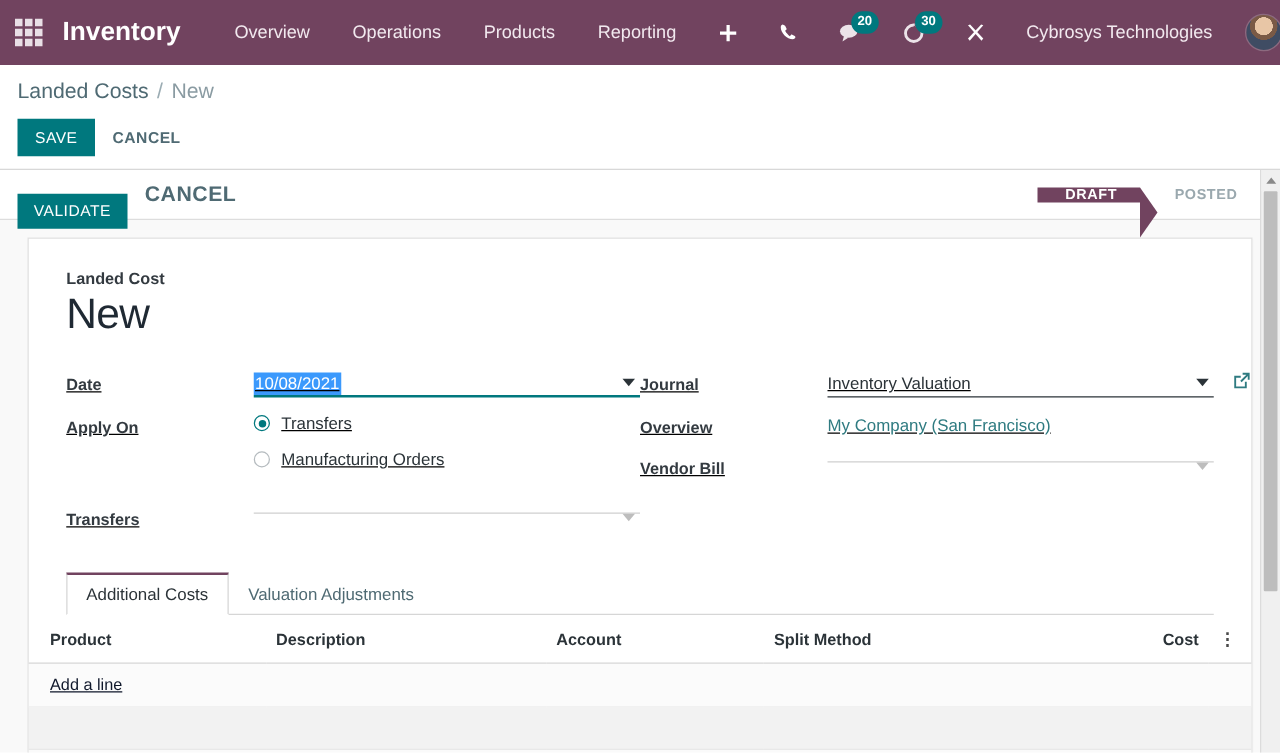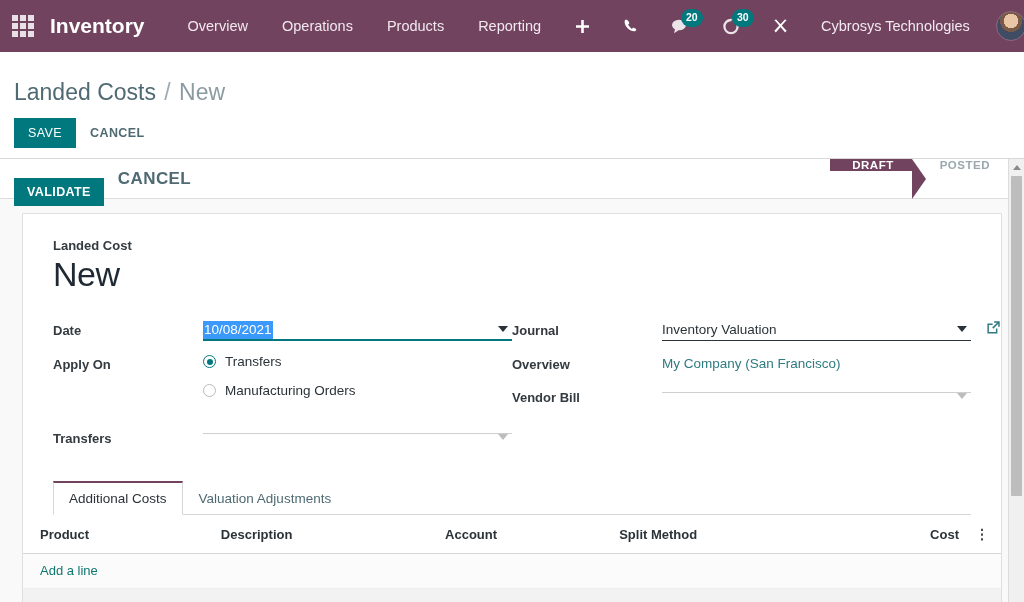--- a/index.html
+++ b/index.html
@@ -93,22 +93,22 @@
     width: 30px; height: 30px; border-radius: 50%;
     background: radial-gradient(circle at 50% 32%, #e8c6a6 0 30%, #7a5a46 31% 46%, #3f4c63 47% 100%);
     overflow: hidden;
     flex: 0 0 auto;
     border: 1px solid #8c6a7f;
   }
 
   
   .control-panel { background: #ffffff; padding: 0 0 0 14px; }
   .breadcrumb {
-    padding-top: 27px;
-    font-size: 23px;
+    padding-top: 11px;
+    font-size: 17px;
     color: #4f6a73;
     white-space: nowrap;
   }
   .breadcrumb .bc-sep { color: #9bacb3; margin: 0 2px; }
   .breadcrumb .bc-current { color: #8a9ba2; }
   .cp-buttons { display: flex; align-items: center; gap: 0; padding: 12px 0 10px 0; }
   .btn-save {
     background: #00787E;
     color: #ffffff;
     font-size: 12.5px;
@@ -143,38 +143,38 @@
     display: flex;
     align-items: center;
     border-bottom: 1px solid #dddddd;
     padding-left: 14px;
     padding-right: 16px;
   }
   .btn-validate {
     background: #00787E;
     color: #ffffff;
     font-size: 12.5px;
-    font-weight: bold;
+    font-weight: normal;
     letter-spacing: .4px;
     padding: 7px 13px;
     border: none;
     cursor: pointer;
     margin-top: 26px;
   }
   .btn-cancel {
     background: transparent;
     color: #4f6a73;
     font-size: 17px;
     font-weight: bold;
     letter-spacing: .4px;
     padding: 7px 14px;
     border: none;
     cursor: pointer;
   }
-  .stages { margin-left: auto; display: flex; align-items: flex-start; height: 40px; }
+  .stages { margin-left: auto; display: flex; align-items: center; height: 40px; }
   .stage {
     display: flex; align-items: center;
     font-size: 11.5px;
     font-weight: bold;
     letter-spacing: .5px;
     padding: 0 18px 0 22px;
     position: relative;
     cursor: pointer;
   }
   .stage.active { background: #71435F; color: #ffffff; }
@@ -197,21 +197,21 @@
     border: 1px solid #e0e0e0;
     min-height: 420px;
     padding: 24px 30px 0 30px;
     box-shadow: 0 1px 1px rgba(0,0,0,.04);
   }
   .oe-title-label { font-size: 13px; font-weight: bold; color: #333a40; }
   .oe-title { font-size: 34px; font-weight: normal; color: #1f2933; margin-top: 2px; letter-spacing: -.5px; }
 
   .group { display: flex; gap: 0; margin-top: 26px; }
   .group-col { width: 50%; }
-  .field-row { display: flex; align-items: flex-start; margin-bottom: 13px; }
+  .field-row { display: flex; align-items: flex-start; margin-bottom: 13px; text-decoration: underline; }
   .field-label {
     width: 150px;
     flex: 0 0 150px;
     font-size: 13px;
     font-weight: bold;
     color: #333a40;
     padding-top: 3px;
   }
   .field-value { flex: 1; position: relative; min-width: 0; }
 
@@ -303,21 +303,21 @@
   }
   .o2m-table th.num { text-align: right; }
   .o2m-table th.opt { width: 26px; text-align: center; padding-right: 12px; }
   .dots { display: inline-block; line-height: .7; font-size: 14px; color: #4a4a4a; cursor: pointer; }
   .addline-row td {
     padding: 9px 8px 10px 17px;
     font-size: 13px;
     background: #fbfbfb;
     border-bottom: 1px solid #eeeeee;
   }
-  .addline { color: #0f766e; cursor: pointer; }
+  .addline { color: #0f172a; cursor: pointer; text-decoration: underline; }
   .filler-row td { height: 34px; background: #f2f2f2; border-bottom: 1px solid #e8e8e8; }
   .tail-row td { height: 22px; background: #fafafa; }
 
   
   .scrollbar {
     position: absolute;
     right: 0; top: 0;
     width: 16px; height: 468px;
     background: #f0f0f0;
     border-left: 1px solid #dcdcdc;

